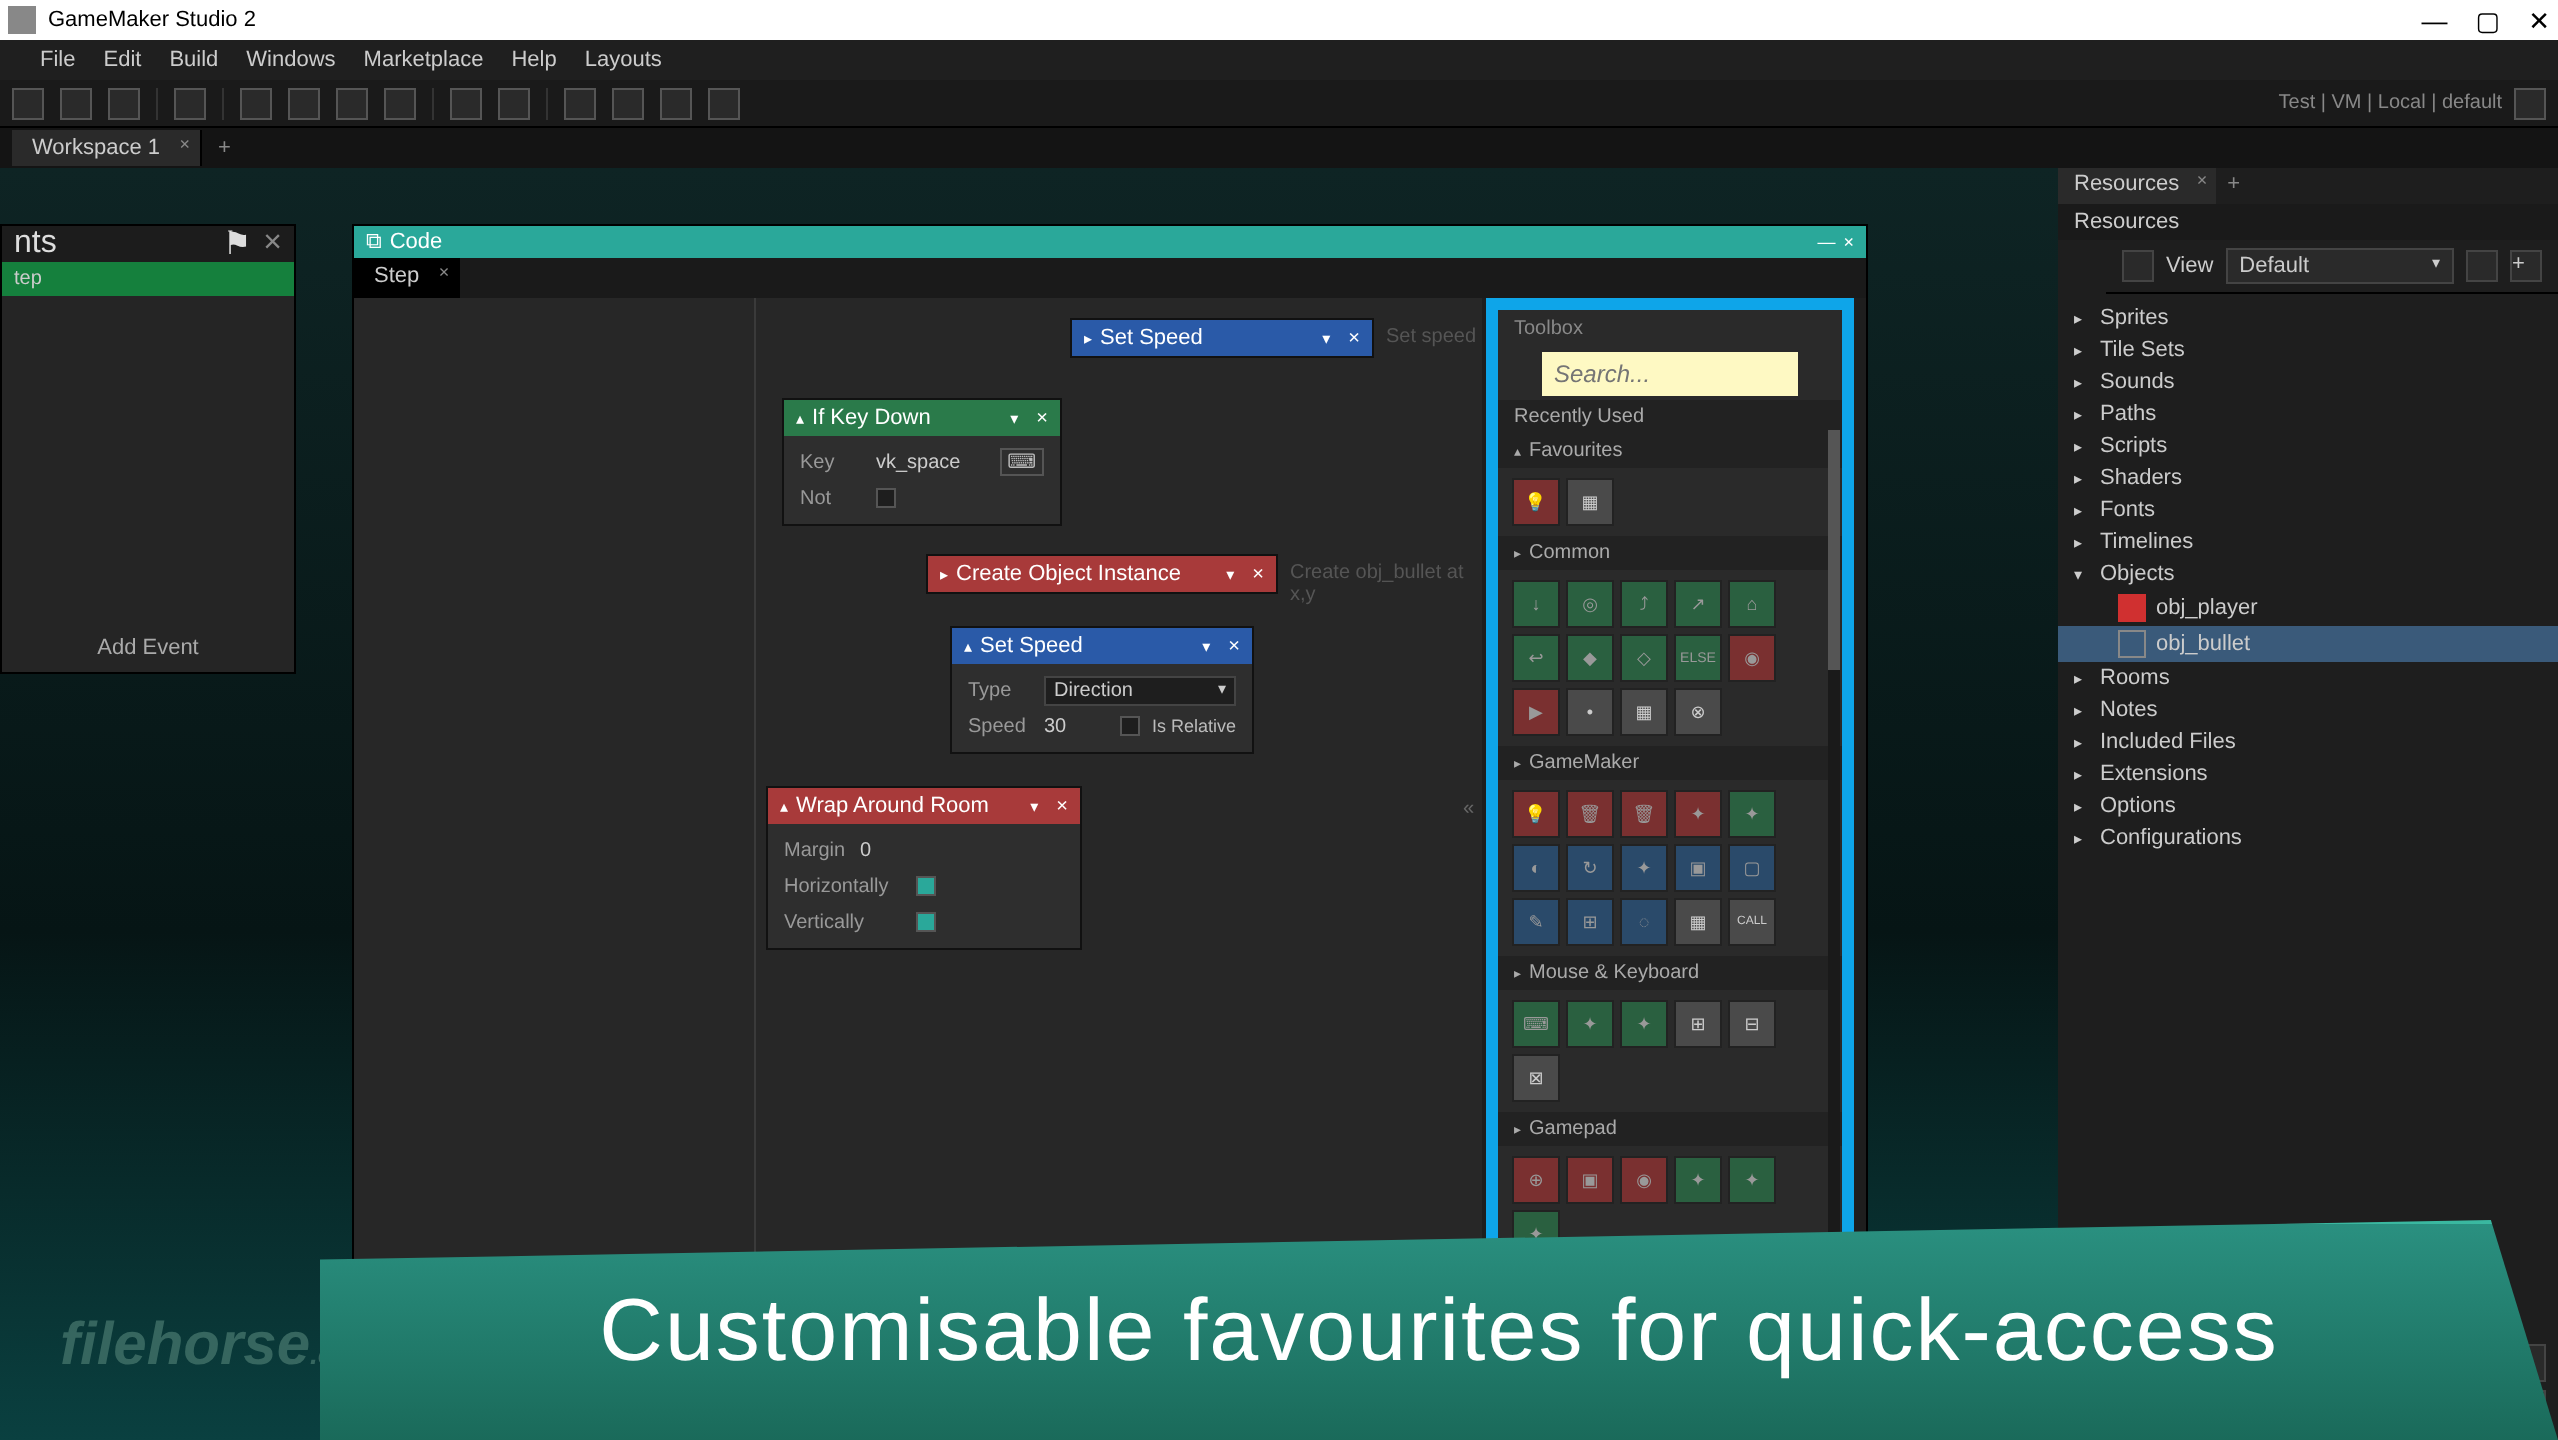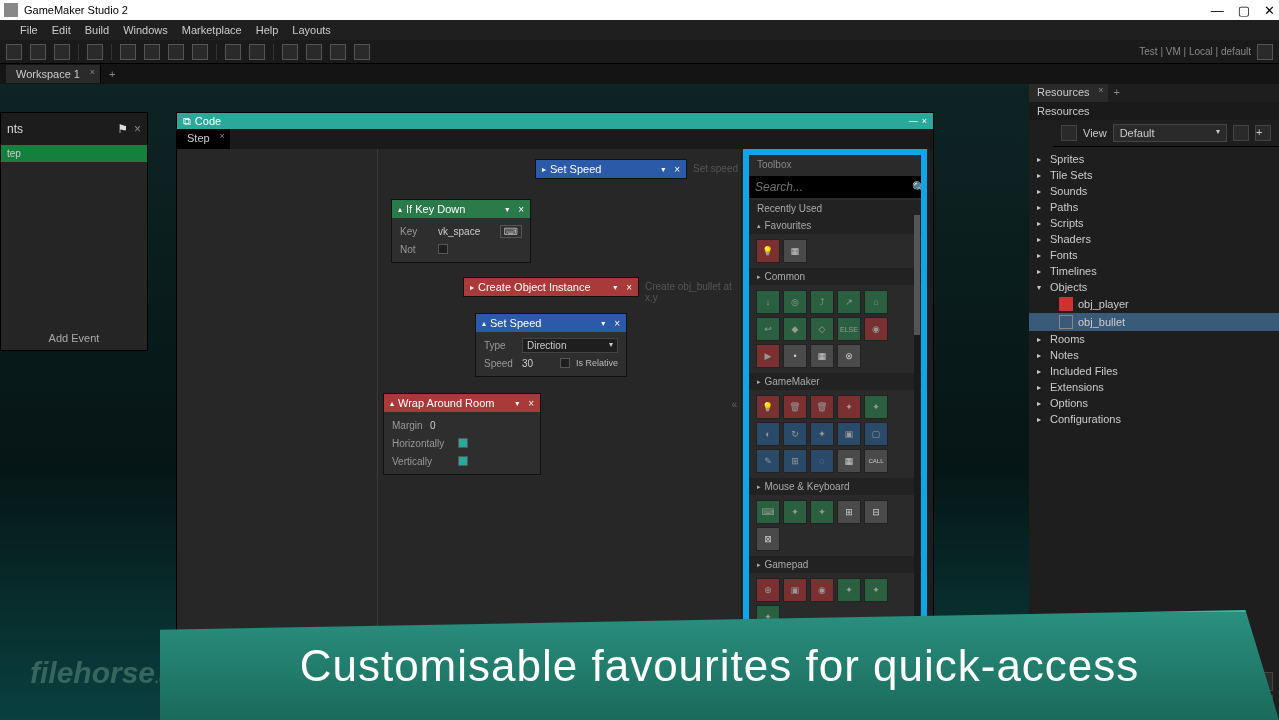--- a/index.html
+++ b/index.html
@@ -25,21 +25,21 @@
 .ws-tabs { background: #141414; height: 20px; display: flex; align-items: center; padding-left: 6px; }
 .ws-tab { background: #2a2a2a; padding: 3px 20px 3px 10px; font-size: 11px; color: #ccc; border-right: 1px solid #000; position: relative; }
 .ws-tab .x { position: absolute; right: 5px; top: 2px; font-size: 9px; color: #888; }
 .ws-plus { padding: 2px 8px; color: #888; cursor: pointer; }
 
 
 .main { position: absolute; top: 84px; left: 0; right: 0; bottom: 0; background: linear-gradient(180deg, #0e2424 0%, #061515 60%, #0a4040 100%); }
 
 
 .events-panel { position: absolute; left: 0; top: 28px; width: 148px; background: #252525; border: 1px solid #000; }
-.events-hdr { background: #1c1c1c; height: 32px; display: flex; align-items: center; padding: 0 6px; font-size: 12px; color: #ddd; }
+.events-hdr { background: #1c1c1c; height: 18px; display: flex; align-items: center; padding: 0 6px; font-size: 16px; color: #ddd; }
 .events-hdr .flag { margin-left: auto; }
 .events-hdr .x { margin-left: 6px; color: #888; }
 .events-row { background: #15803d; padding: 3px 6px; font-size: 10px; }
 .events-add { text-align: center; padding: 6px; color: #aaa; font-size: 11px; cursor: pointer; margin-top: 164px; }
 
 
 .code-panel { position: absolute; left: 176px; top: 28px; width: 758px; height: 520px; background: #1e1e1e; border: 1px solid #000; }
 .code-title { background: #2aa89a; height: 16px; display: flex; align-items: center; padding: 0 6px; color: #fff; font-size: 11px; }
 .code-title .icon { margin-right: 4px; }
 .code-title .wins { margin-left: auto; display: flex; gap: 4px; font-size: 9px; }
@@ -64,21 +64,21 @@
 .node-row .chk { width: 10px; height: 10px; background: #1e1e1e; border: 1px solid #555; display: inline-block; }
 .node-row .chk.on { background: #2aa89a; }
 .hdr-blue { background: #2a5aa8; }
 .hdr-green { background: #2a7a4a; }
 .hdr-red { background: #a83a3a; }
 .node-hint { position: absolute; color: #555; font-size: 10px; }
 
 
 .toolbox { position: absolute; right: 6px; top: 36px; width: 184px; bottom: 6px; background: #2a2a2a; border: 6px solid #0ea5e9; overflow: hidden; }
 .toolbox-title { padding: 4px 8px; color: #888; font-size: 10px; }
-.toolbox-search { margin: 2px 0; background: #000000; height: 22px; display: flex; align-items: center; padding: 0 6px; }
+.toolbox-search { margin: 2px 22px; background: #fef9c3; height: 22px; display: flex; align-items: center; padding: 0 6px; }
 .toolbox-search input { background: none; border: none; color: #888; font-size: 12px; font-style: italic; flex: 1; outline: none; }
 .toolbox-search .sicon { color: #888; }
 .tb-section { background: #222; padding: 3px 8px; color: #aaa; font-size: 10px; display: flex; align-items: center; gap: 4px; }
 .tb-section .tri { font-size: 7px; }
 .tb-grid { display: flex; flex-wrap: wrap; gap: 3px; padding: 5px 7px; }
 .tb-item { width: 24px; height: 24px; background: #3a3a3a; border: 1px solid #222; display: flex; align-items: center; justify-content: center; cursor: pointer; color: #999; font-size: 9px; }
 .tb-item.red { background: #7a3030; }
 .tb-item.green { background: #2a6040; }
 .tb-item.grey { background: #4a4a4a; color:#ccc; }
 .tb-item.blue { background: #2a4a6a; }

